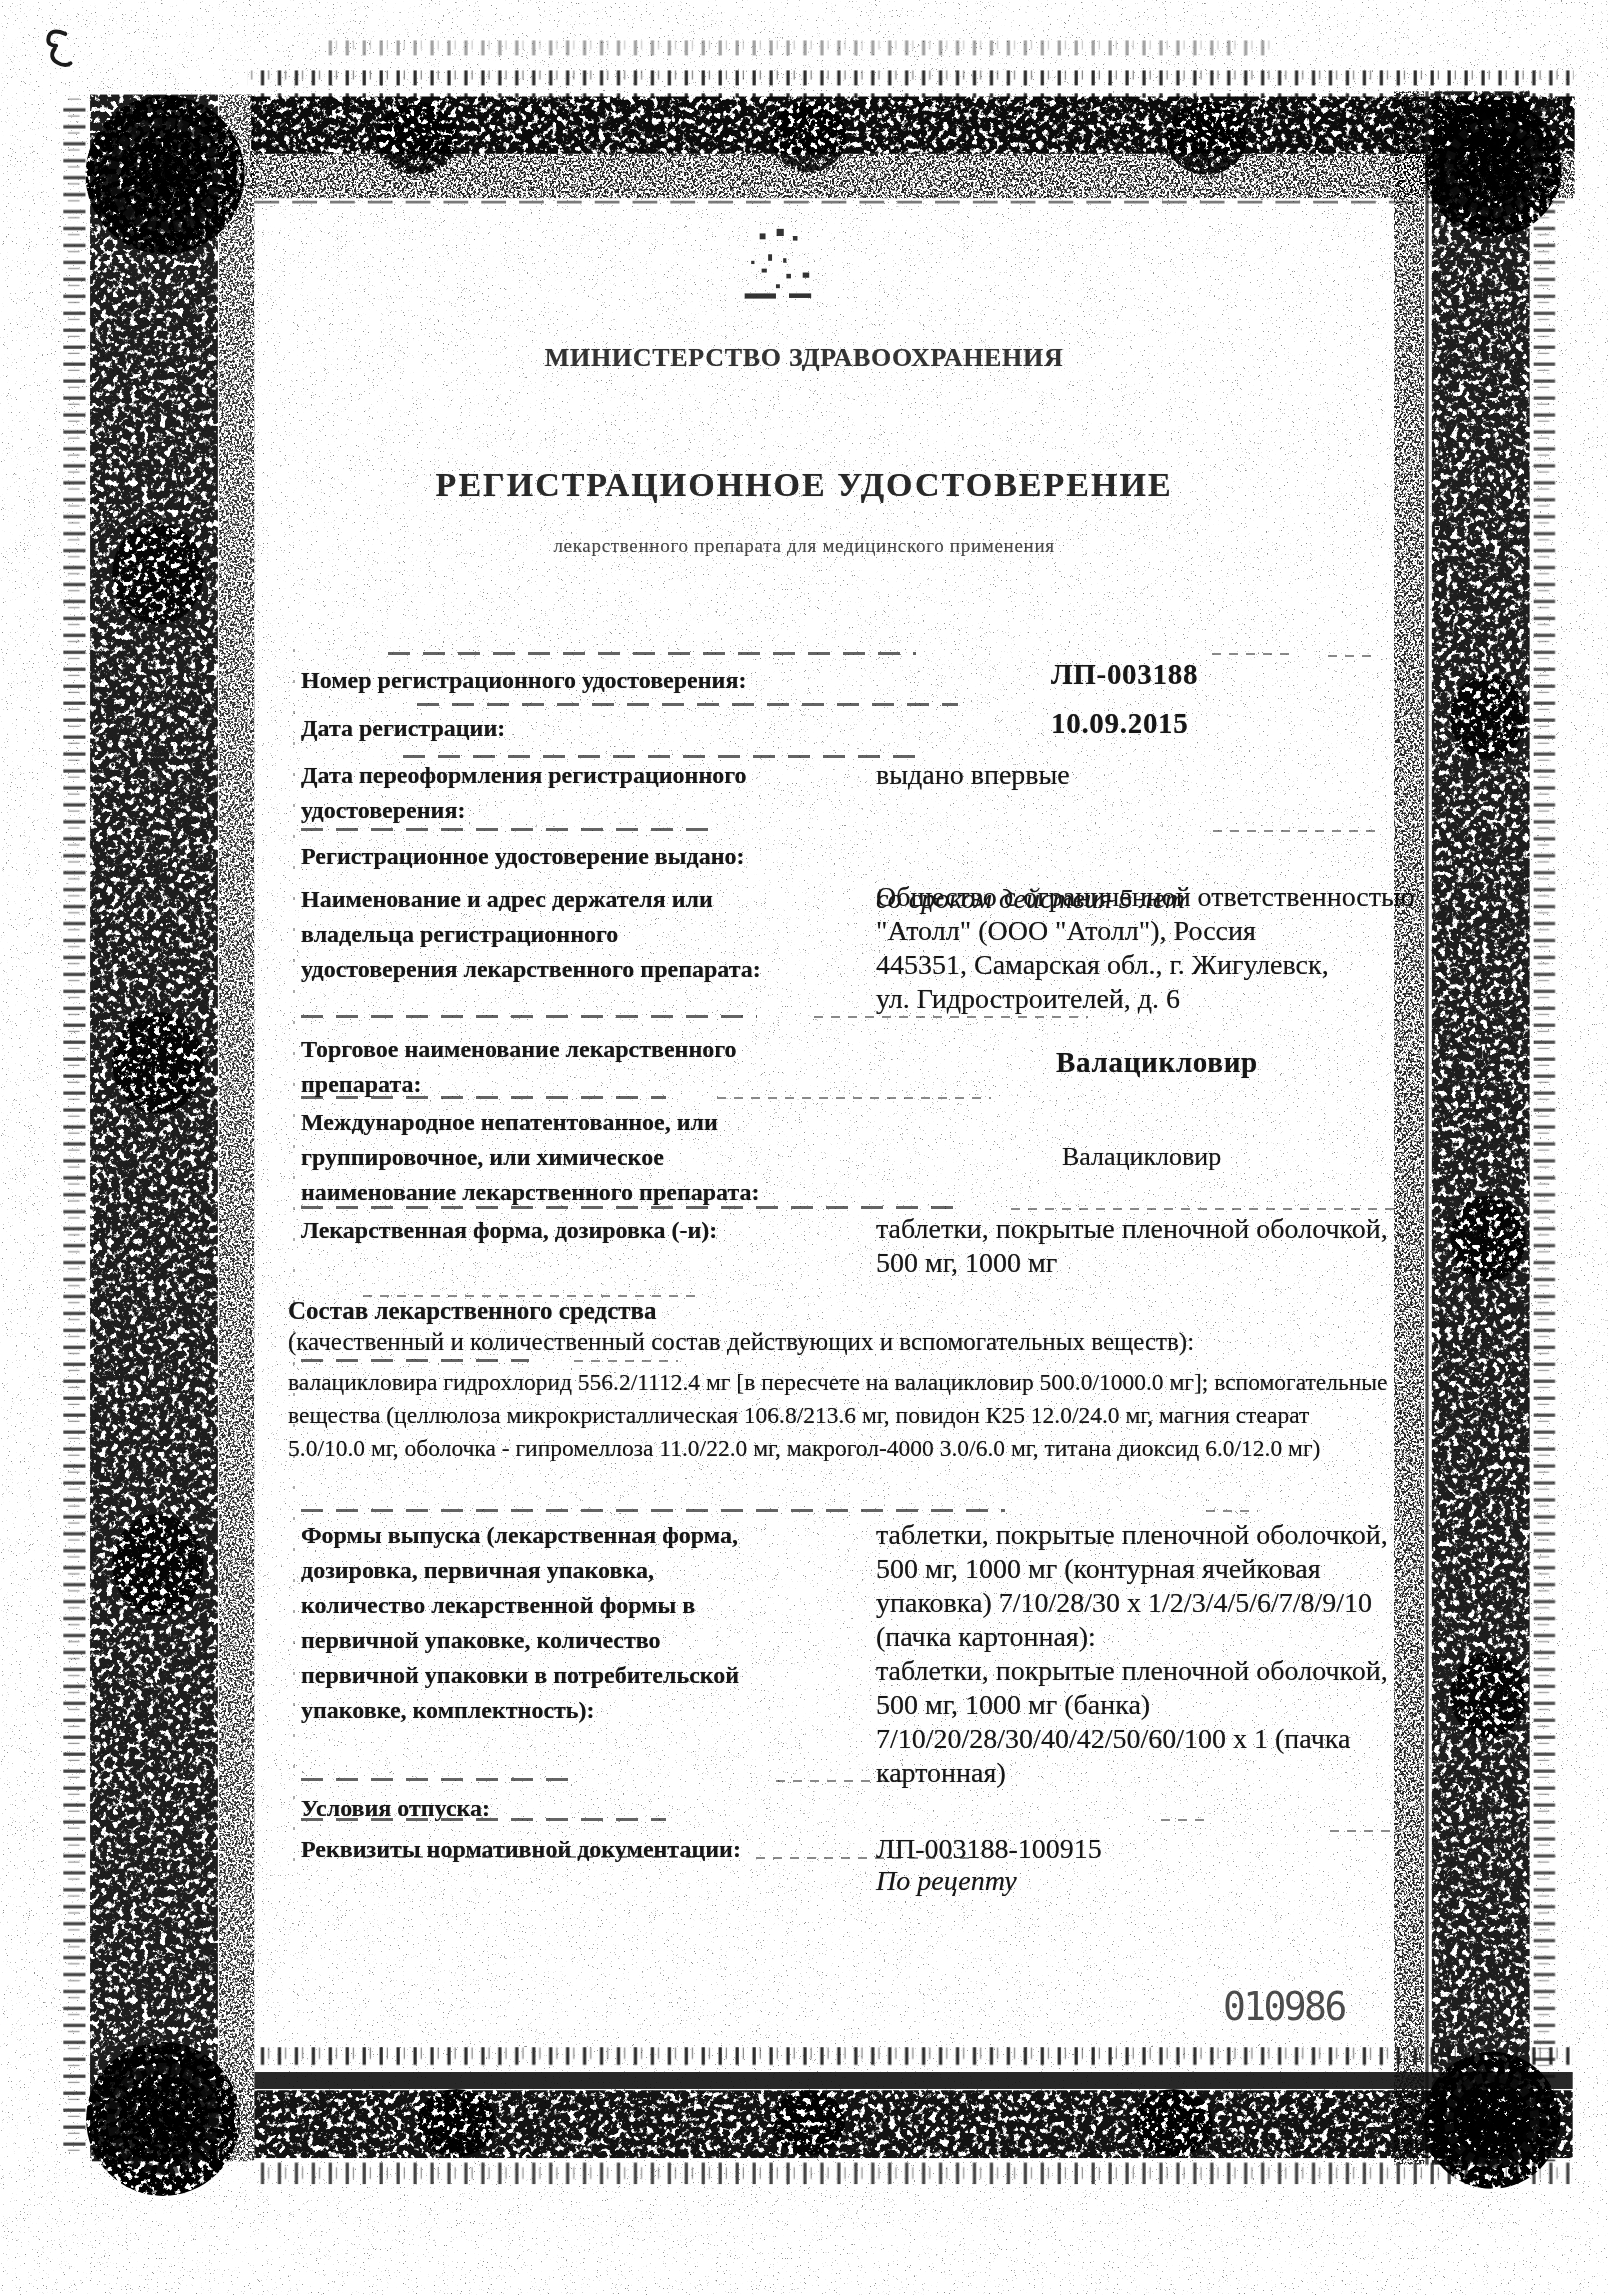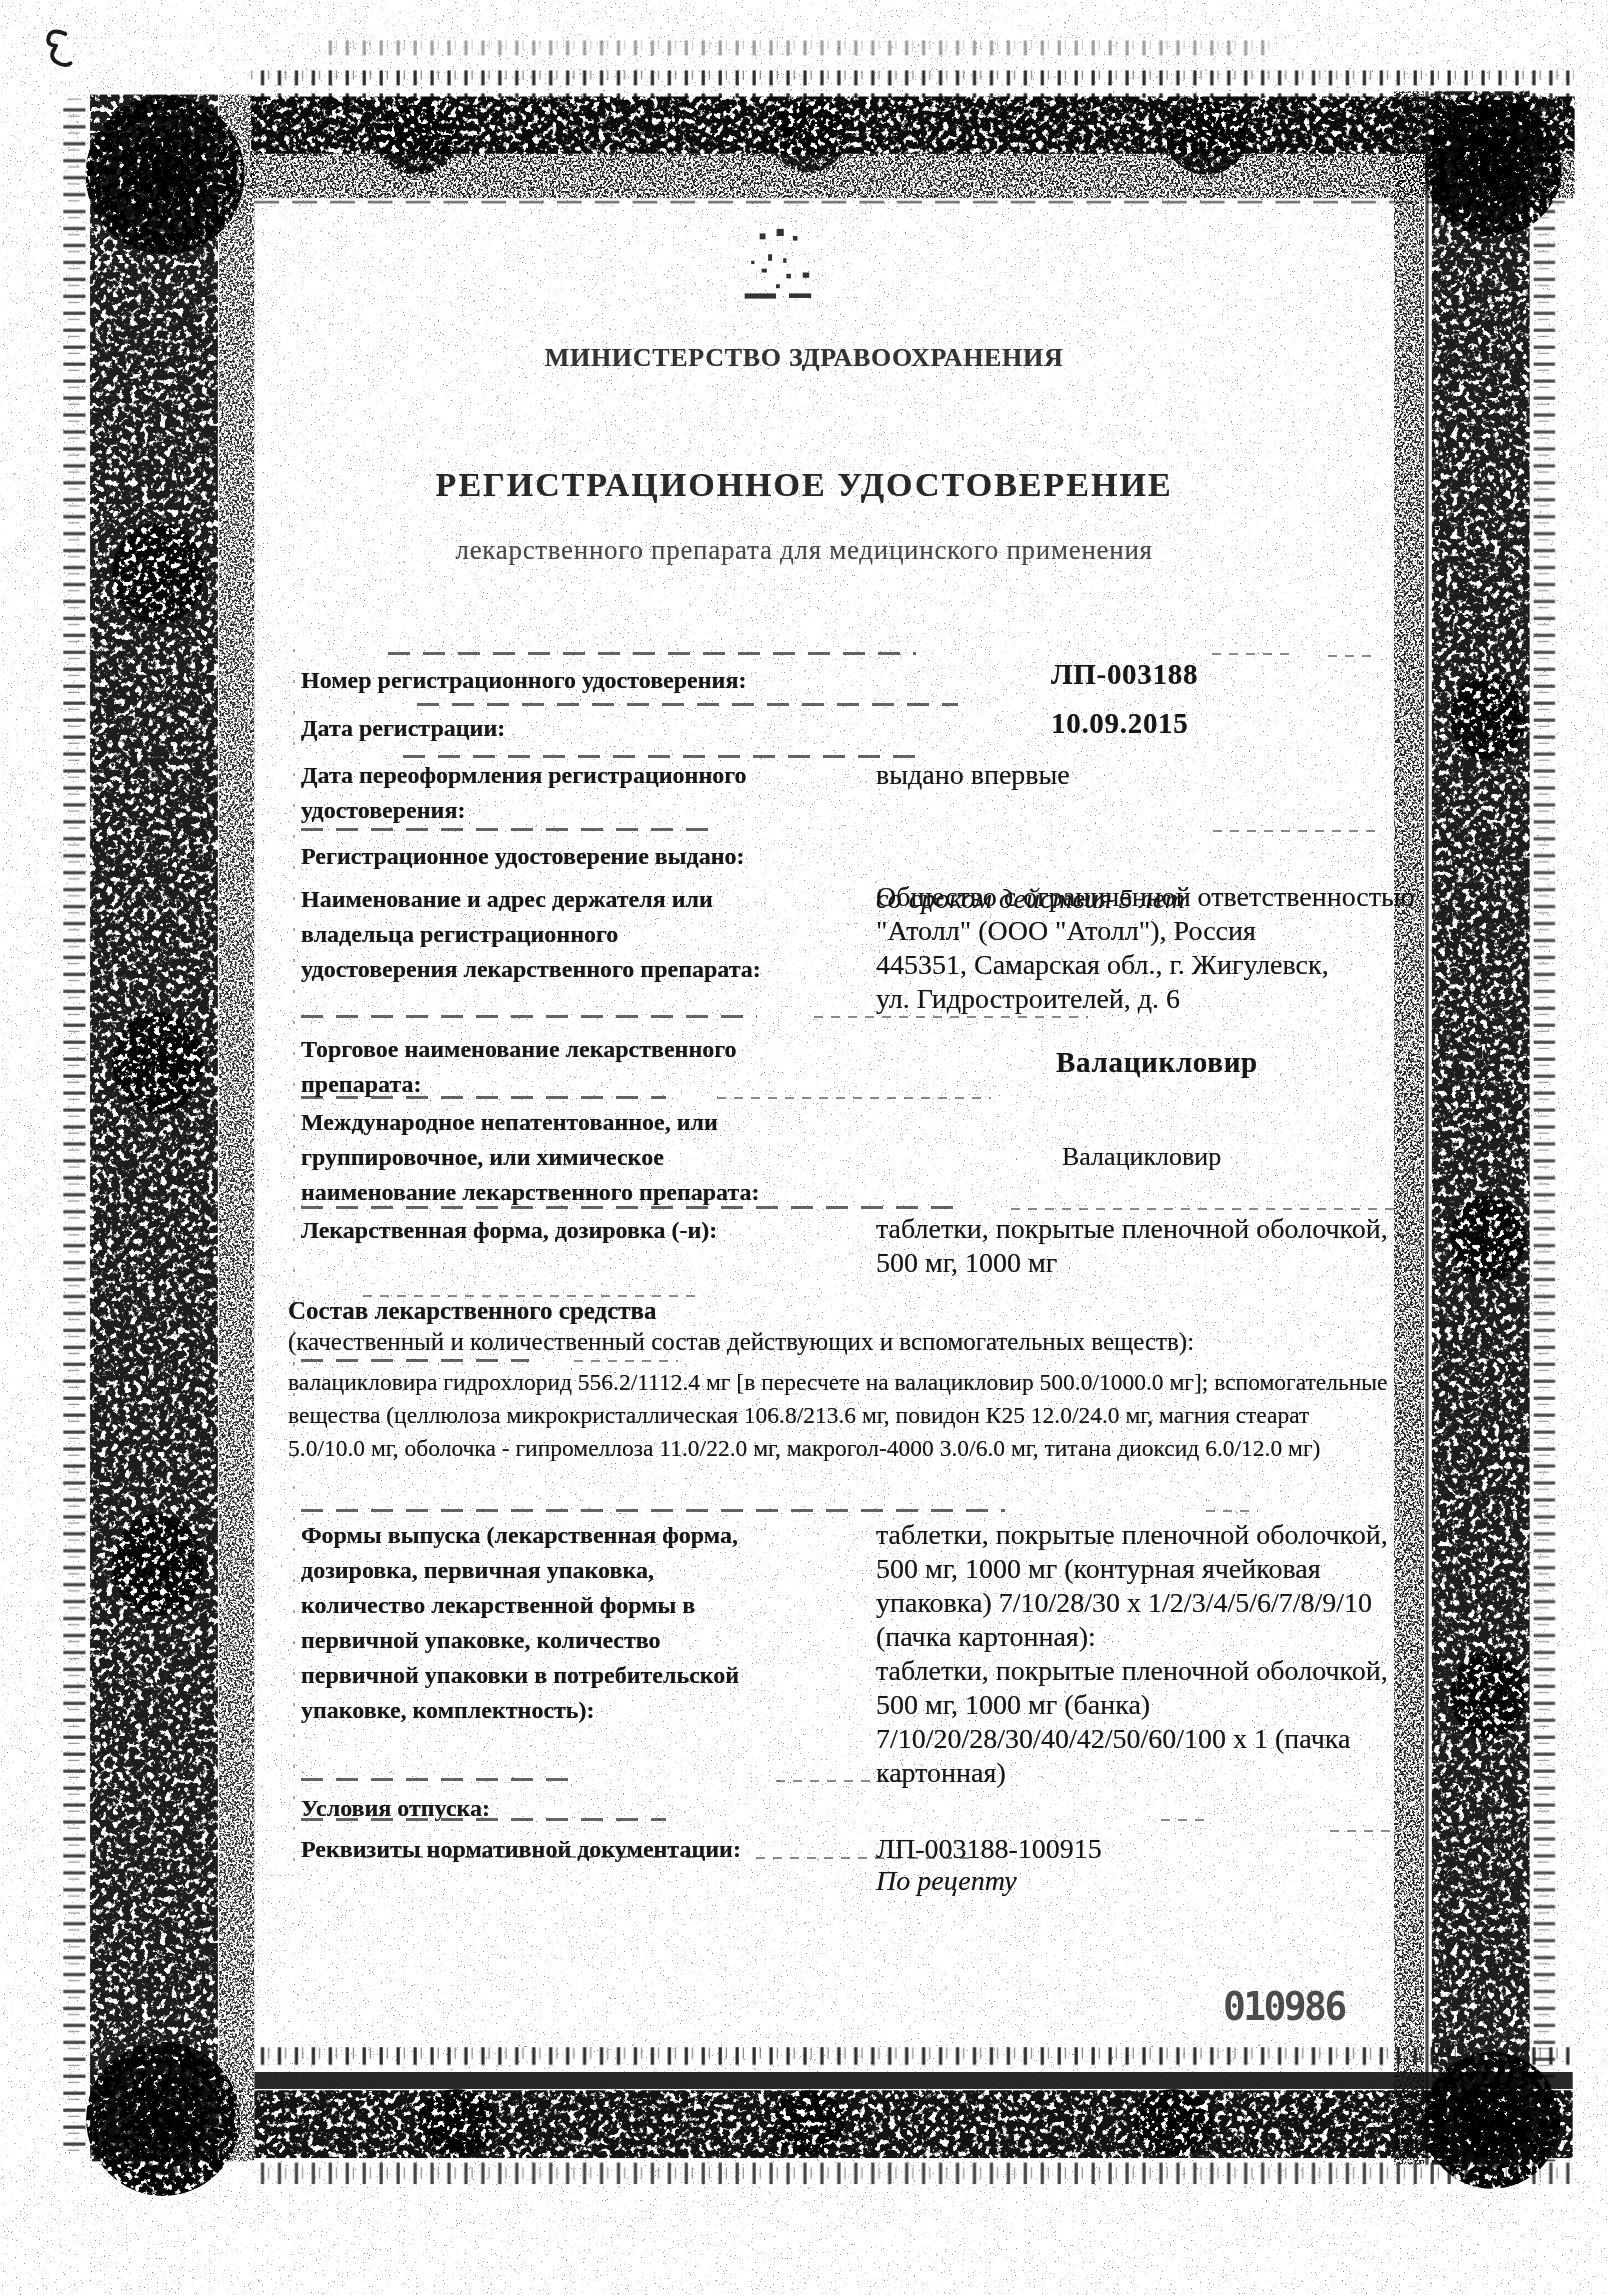--- a/index.html
+++ b/index.html
@@ -5,29 +5,29 @@
   html,body{margin:0;padding:0;background:#e8e8e8;}
   .page{
     position:relative;width:1608px;height:2295px;background:#ffffff;
     overflow:hidden;font-family:"Liberation Serif","DejaVu Serif",serif;color:#171717;
   }
   .abs{position:absolute;}
   .txt{text-shadow:0 0 0.7px rgba(10,10,10,.55);}
   .center-wrap{left:19.6px;width:1569px;text-align:center;}
   .ministry{font-size:26px;line-height:31px;font-weight:bold;letter-spacing:0.7px;opacity:.88;}
   .doc-title{font-size:34px;font-weight:bold;letter-spacing:2px;opacity:.92;}
-  .doc-subtitle{font-size:27px;letter-spacing:0.7px;opacity:.78;}
+  .doc-subtitle{font-size:19px;letter-spacing:0.7px;opacity:.78;}
   .lbl{left:301px;width:473px;font-weight:bold;font-size:24px;line-height:35px;white-space:pre-line;}
   .val{left:876px;width:561px;font-size:28px;line-height:34px;white-space:pre-line;}
   .val-lg{font-size:29px;font-weight:bold;letter-spacing:0.7px;}
   .para{left:288px;width:1103px;font-size:23.5px;line-height:33px;}
   .sep{position:absolute;height:2.6px;background:repeating-linear-gradient(90deg,#222 0 22px,rgba(0,0,0,0) 22px 35px);opacity:.7;}
   .sep2{background:repeating-linear-gradient(90deg,#2a2a2a 0 9px,rgba(0,0,0,0) 9px 17px);opacity:.55;height:2px;}
   .vdots{position:absolute;width:2px;background:repeating-linear-gradient(180deg,#444 0 3.3px,rgba(0,0,0,0) 3.3px 31px);opacity:.45;}
-  .serial{font-family:"DejaVu Sans Mono","Liberation Mono",monospace;font-size:38px;letter-spacing:-2.6px;color:#2e2e2e;opacity:.85;transform:scaleY(1.02);font-weight:bold;}
+  .serial{font-family:"DejaVu Sans Mono","Liberation Mono",monospace;font-size:38px;letter-spacing:-2.6px;color:#2e2e2e;opacity:.85;transform:scaleY(1.02);}
   svg.frame{position:absolute;left:0;top:0;z-index:1;}
   .layer2{z-index:2;}
   .layer3{z-index:3;}
 </style>
 </head>
 <body>
 
 <div class="page">
 
   <svg class="frame" width="1608" height="2295" viewBox="0 0 2466 3520" aria-hidden="true">

